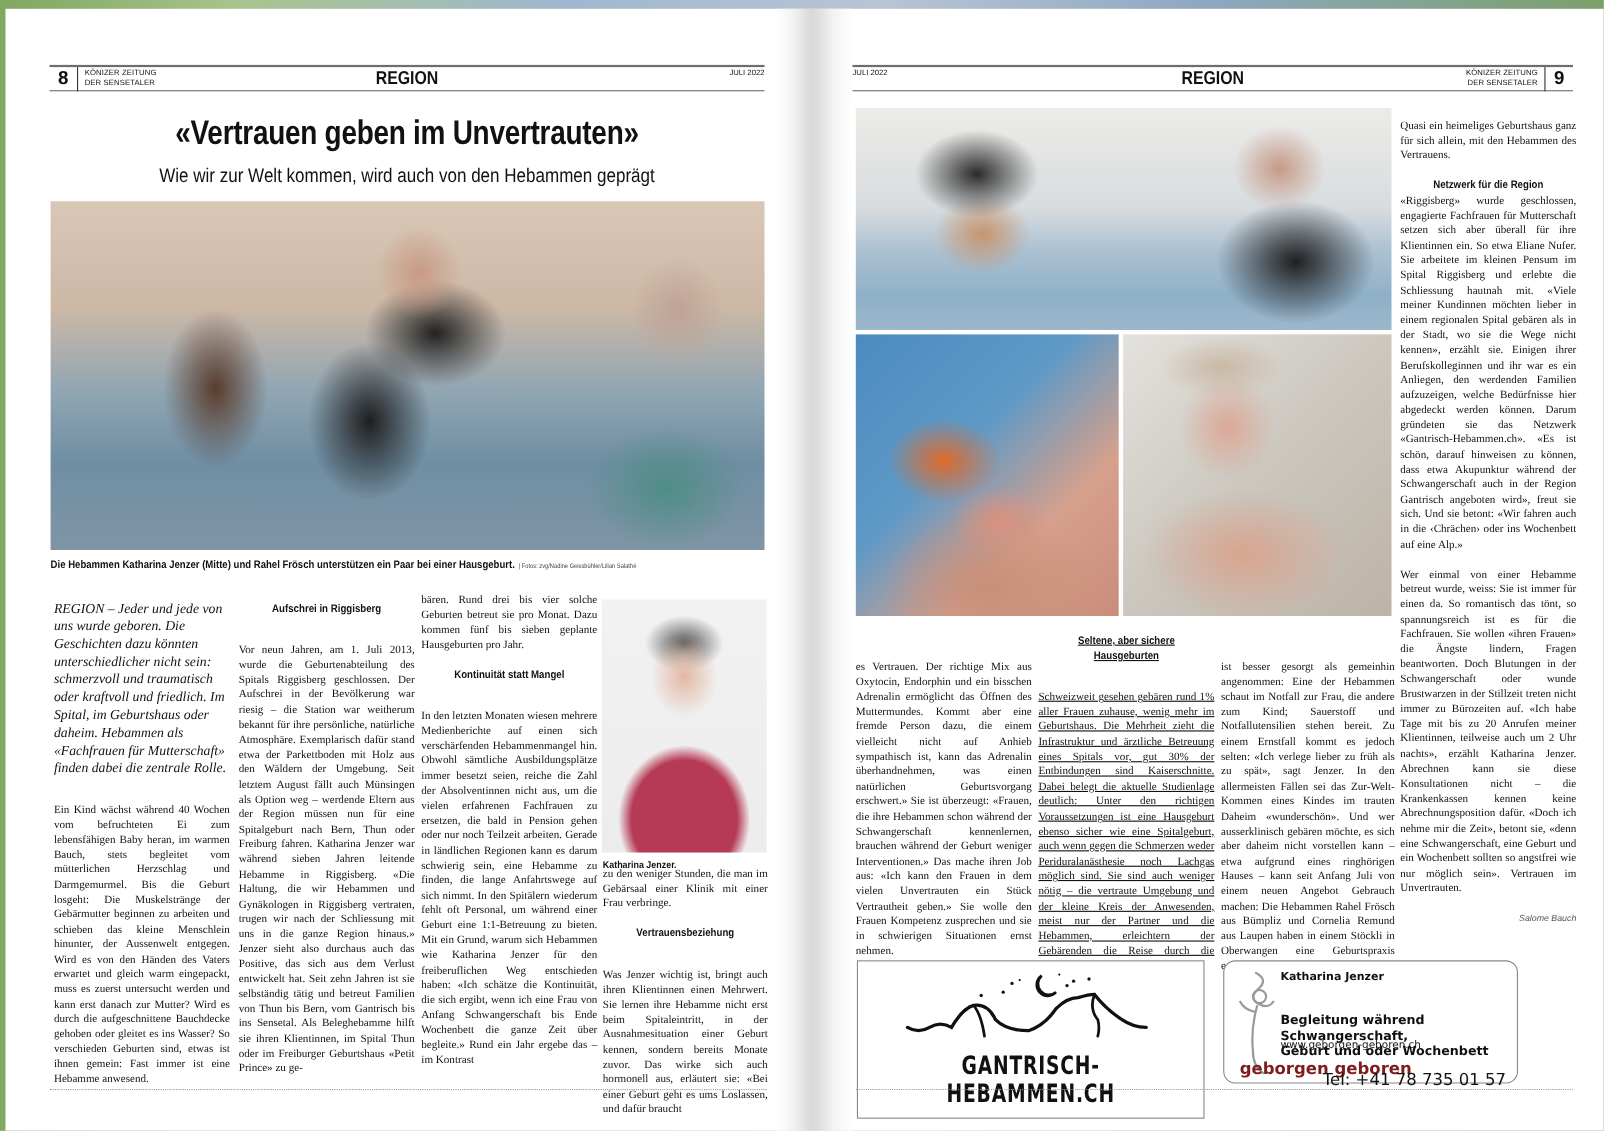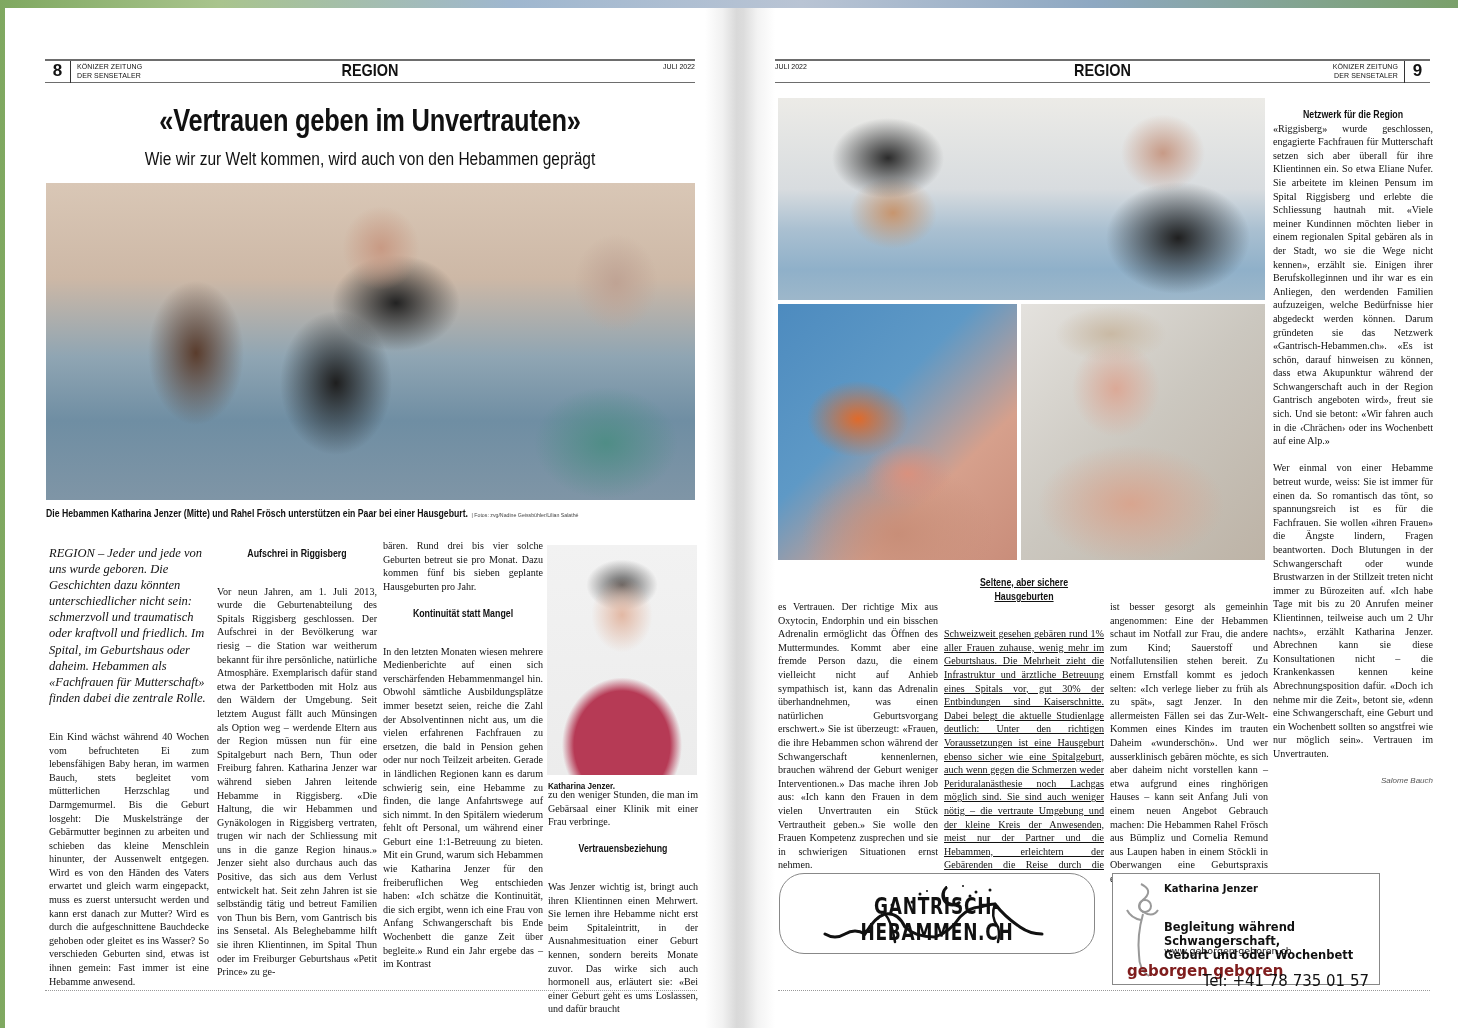--- a/index.html
+++ b/index.html
@@ -122,28 +122,28 @@
     font-family: "Liberation Sans", sans-serif; font-weight: bold; font-size: 10px; line-height: 13.6px;
     text-align: center; transform: scaleX(0.88);
   }
   .col .subhead { margin-bottom: 0; }
   .byline { text-align: right; font-family: "Liberation Sans", sans-serif; font-style: italic; font-size: 8px; color: #555; margin-top: 6px; }
 
   .rule-bottom { position: absolute; height: 0; border-top: 1px dotted #999; }
 
   
   .ad { position: absolute; border: 1px solid #888; background: #fff; }
-  .ad-gantrisch { left: 4px; top: 865px; width: 316px; height: 81px; border-radius: 25px; }
+  .ad-gantrisch { left: 4px; top: 865px; width: 316px; height: 144px; }
   .ad-gantrisch svg { position: absolute; left: 40px; top: 8px; }
   .ad-gantrisch .logo-text {
     position: absolute; left: 0; right: 0; bottom: 8px; text-align: center;
     font-family: "DejaVu Sans", sans-serif; font-size: 23px; letter-spacing: 1px; font-weight: bold;
     transform: scaleX(0.74);
   }
-  .ad-geborgen { left: 337px; top: 865px; width: 268px; height: 112px; font-family: "DejaVu Sans", sans-serif; }
+  .ad-geborgen { left: 337px; top: 865px; width: 268px; height: 112px; font-family: "DejaVu Sans", sans-serif; border-radius: 11px; }
   .ad-geborgen .name { position: absolute; left: 51px; top: 9px; font-size: 10px; font-weight: bold; }
   .ad-geborgen .url { position: absolute; left: 51px; top: 27px; font-size: 9.5px; margin-top: 44px; }
   .ad-geborgen .service { position: absolute; left: 51px; top: 46px; font-size: 11.5px; font-weight: bold; line-height: 14px; }
   .ad-geborgen .brand { position: absolute; left: 14px; top: 88px; font-size: 15px; color: #7f1d1d; font-weight: 700; }
   .ad-geborgen .tel { position: absolute; right: 10px; top: 98px; font-size: 15px; }
   .ad-geborgen svg { position: absolute; left: 10px; top: 6px; }
 </style>
 </head>
 <body>
 
@@ -206,20 +206,21 @@
         <div>DER SENSETALER</div>
       </div>
       <div class="pgnum">9</div>
     </div>
 
     <div class="photo photo-top-right"></div>
     <div class="photo photo-bottom-left"></div>
     <div class="photo photo-bottom-right"></div>
 
     <div class="col" style="left:498px; top:100px; width:160px;">
+      <p>Quasi ein heimeliges Geburtshaus ganz für sich allein, mit den Hebammen des Vertrauens.</p>
       <p class="subhead">Netzwerk für die Region</p>
       <p>«Riggisberg» wurde geschlossen, engagierte Fachfrauen für Mutterschaft setzen sich aber überall für ihre Klientinnen ein. So etwa Eliane Nufer. Sie arbeitete im kleinen Pensum im Spital Riggisberg und erlebte die Schliessung hautnah mit. «Viele meiner Kundinnen möchten lieber in einem regionalen Spital gebären als in der Stadt, wo sie die Wege nicht kennen», erzählt sie. Einigen ihrer Berufskolleginnen und ihr war es ein Anliegen, den werdenden Familien aufzuzeigen, welche Bedürfnisse hier abgedeckt werden können. Darum gründeten sie das Netzwerk «Gantrisch-Hebammen.ch». «Es ist schön, darauf hinweisen zu können, dass etwa Akupunktur während der Schwangerschaft auch in der Region Gantrisch angeboten wird», freut sie sich. Und sie betont: «Wir fahren auch in die ‹Chrächen› oder ins Wochenbett auf eine Alp.»</p>
       <p>Wer einmal von einer Hebamme betreut wurde, weiss: Sie ist immer für einen da. So romantisch das tönt, so spannungsreich ist es für die Fachfrauen. Sie wollen «ihren Frauen» die Ängste lindern, Fragen beantworten. Doch Blutungen in der Schwangerschaft oder wunde Brustwarzen in der Stillzeit treten nicht immer zu Bürozeiten auf. «Ich habe Tage mit bis zu 20 Anrufen meiner Klientinnen, teilweise auch um 2 Uhr nachts», erzählt Katharina Jenzer. Abrechnen kann sie diese Konsultationen nicht – die Krankenkassen kennen keine Abrechnungsposition dafür. «Doch ich nehme mir die Zeit», betont sie, «denn eine Schwangerschaft, eine Geburt und ein Wochenbett sollten so angstfrei wie nur möglich sein». Vertrauen im Unvertrauten.</p>
       <div class="byline">Salome Bauch</div>
     </div>
 
     <div class="col" style="left:3px; top:568px; width:160px;">
       <p>es Vertrauen. Der richtige Mix aus Oxytocin, Endorphin und ein bisschen Adrenalin ermöglicht das Öffnen des Muttermundes. Kommt aber eine fremde Person dazu, die einem vielleicht nicht auf Anhieb sympathisch ist, kann das Adrenalin überhandnehmen, was einen natürlichen Geburtsvorgang erschwert.» Sie ist überzeugt: «Frauen, die ihre Hebammen schon während der Schwangerschaft kennenlernen, brauchen während der Geburt weniger Interventionen.» Das mache ihren Job aus: «Ich kann den Frauen in dem vielen Unvertrauten ein Stück Vertrautheit geben.» Sie wolle den Frauen Kompetenz zusprechen und sie in schwierigen Situationen ernst nehmen.</p>
     </div>
 

